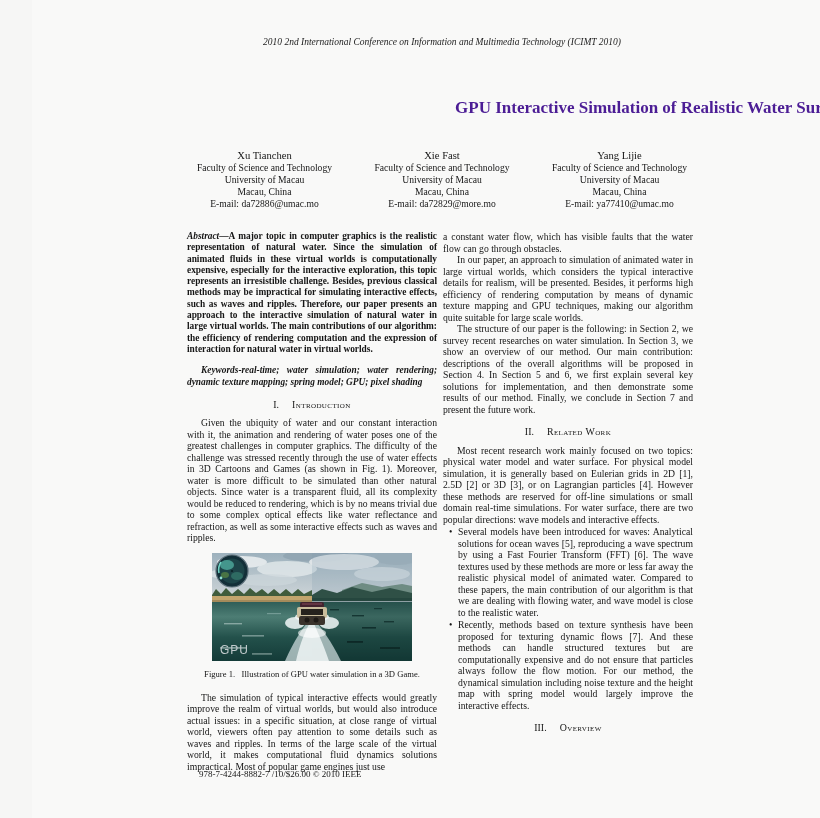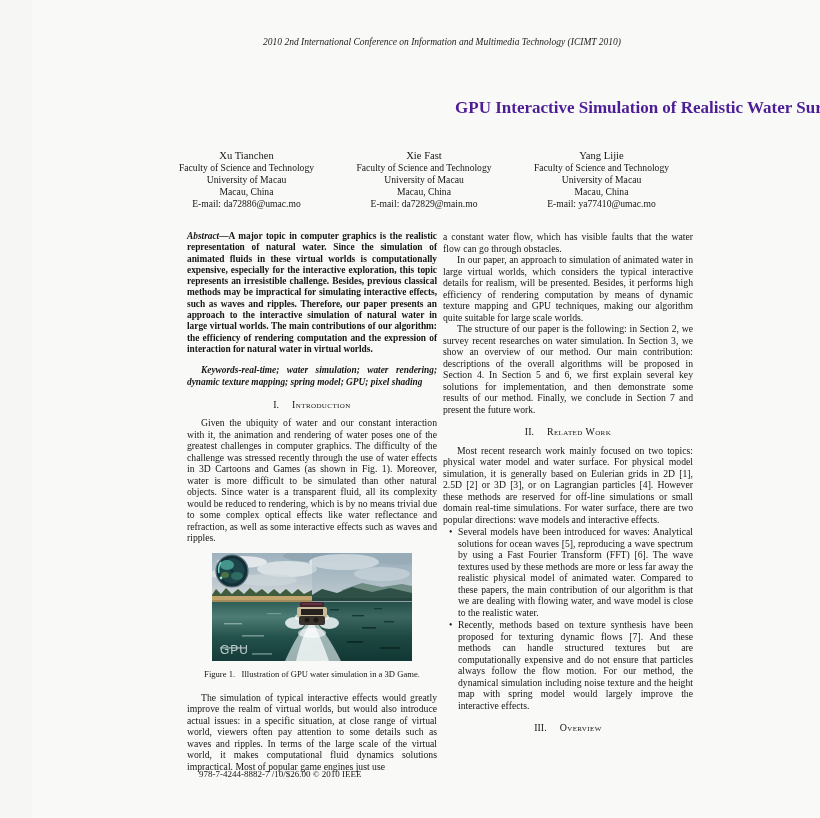--- a/index.html
+++ b/index.html
@@ -6,21 +6,21 @@
   html,body { width:820px; height:818px; }
   body { background:#f6f6f5; font-family:"Liberation Serif", serif; color:#151515; }
   .page { position:relative; width:820px; height:818px; background:#f9f9f8; overflow:hidden;margin-left:32px; }
 
   .conf-header { position:absolute; top:37px; left:0; width:100%; text-align:center;
     font-style:italic; font-size:9.5px; color:#222; }
 
   .paper-title { position:absolute; top:98px; left:0; width:100%; text-align:right;
     font-size:17px; font-weight:600; color:#4c1d95; }
 
-  .authors { position:absolute; top:150px; left:127px; width:530px; display:flex; justify-content:space-between; }
+  .authors { position:absolute; top:150px; left:145px; width:530px; display:flex; justify-content:space-between; }
   .author { width:175px; text-align:center; font-size:9.6px; line-height:12px; }
   .author .name { font-size:10.6px; }
 
   .columns { position:absolute; top:231px; left:155px; width:510px; display:flex; gap:6px; }
   .col { width:250px; font-size:9.7px; line-height:11.5px; text-align:justify; }
 
   p.body-par { text-indent:14px; }
   p.no-indent { text-indent:0; }
 
   .abstract { font-weight:bold; font-size:9.35px; line-height:11.3px; text-align:justify; }
@@ -61,21 +61,21 @@
       <div>Faculty of Science and Technology</div>
       <div>University of Macau</div>
       <div>Macau, China</div>
       <div>E-mail: da72886@umac.mo</div>
     </div>
     <div class="author">
       <div class="name">Xie Fast</div>
       <div>Faculty of Science and Technology</div>
       <div>University of Macau</div>
       <div>Macau, China</div>
-      <div>E-mail: da72829@main.mo</div>
+      <div>E-mail: da72829@more.mo</div>
     </div>
     <div class="author">
       <div class="name">Yang Lijie</div>
       <div>Faculty of Science and Technology</div>
       <div>University of Macau</div>
       <div>Macau, China</div>
       <div>E-mail: ya77410@umac.mo</div>
     </div>
   </div>
 

